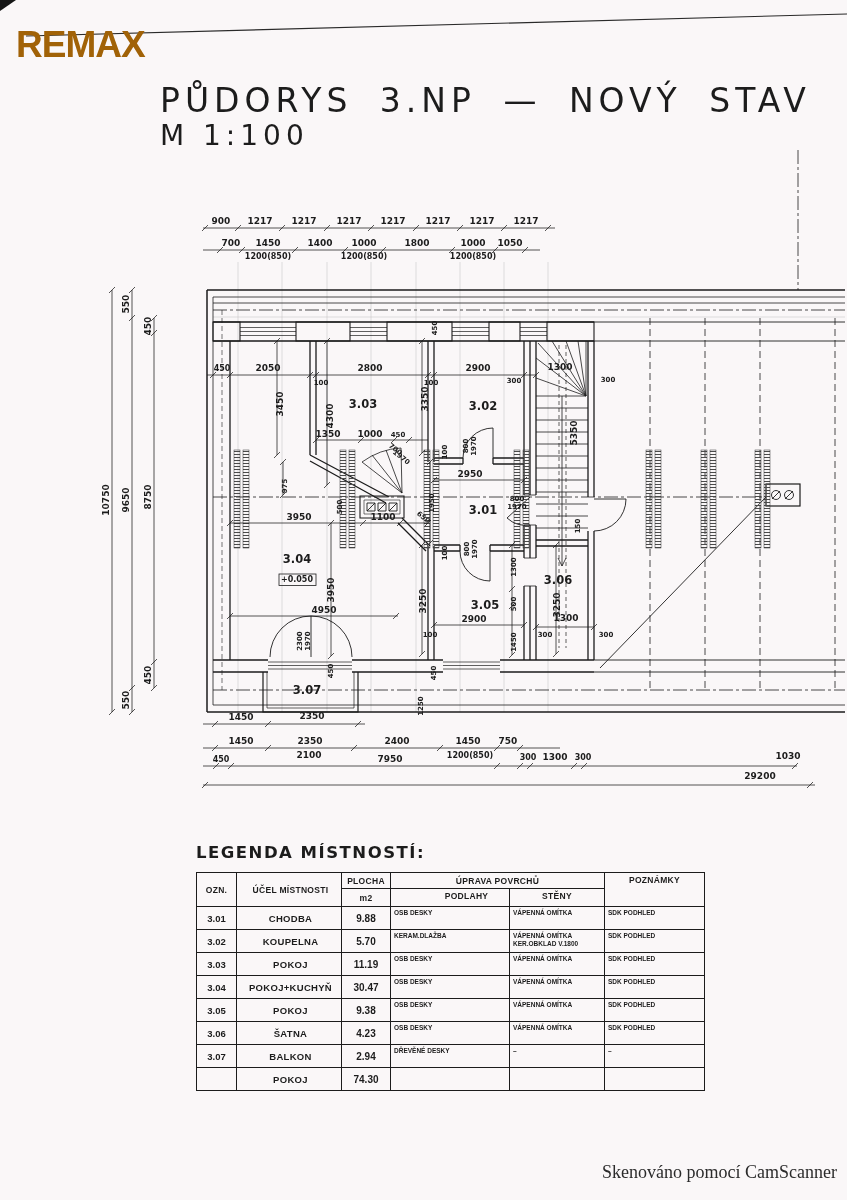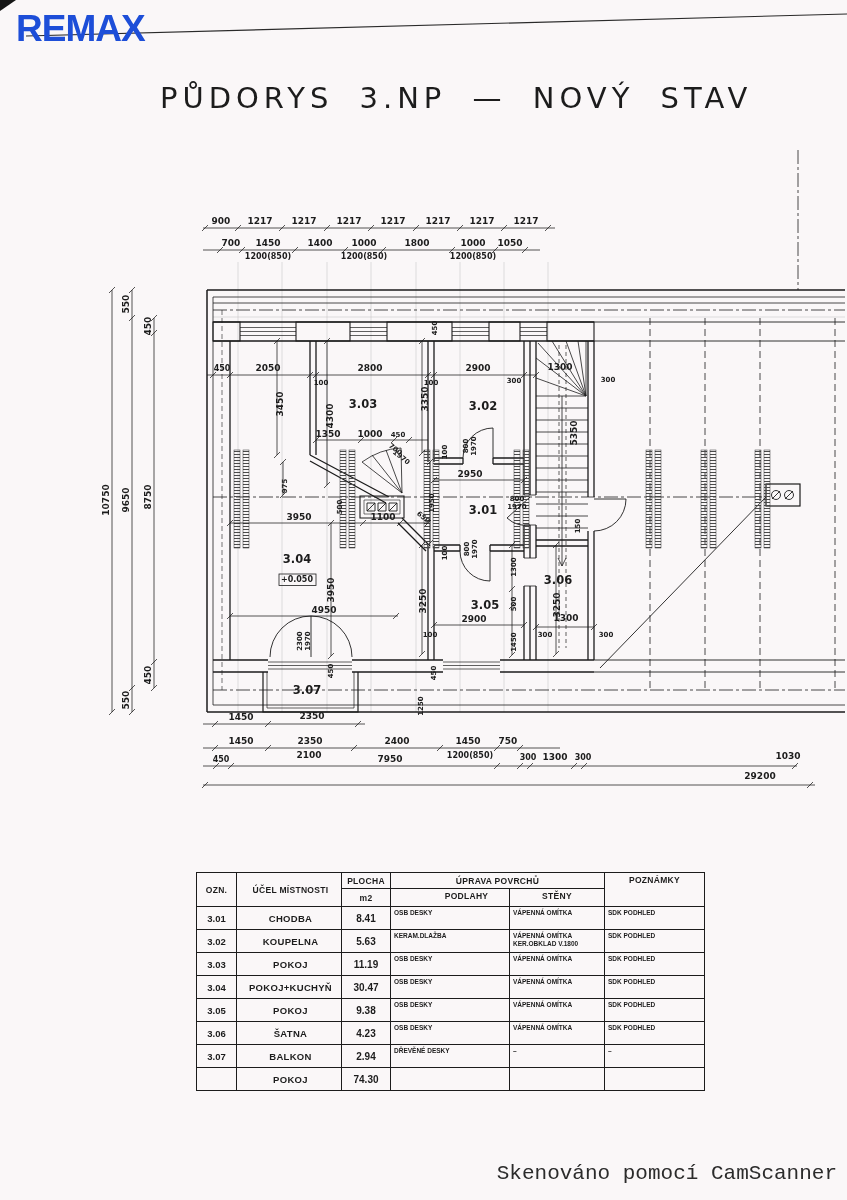--- a/index.html
+++ b/index.html
@@ -3,54 +3,55 @@
 <meta charset="utf-8">
 <style>
   html,body{margin:0;padding:0;}
   body{background:#e9e6e8;}
   #page{position:relative;width:847px;height:1200px;margin:0 auto;background:#faf7f8;overflow:hidden;
         font-family:"DejaVu Sans",sans-serif;color:#1c1c1c;}
   #top-svg,#plan-svg{position:absolute;left:0;display:block;}
   #top-svg{top:0;}
   #plan-svg{top:140px;}
   #plan-svg text{font-family:"DejaVu Sans",sans-serif;fill:#1c1c1c;text-anchor:middle;}
-  .brand{position:absolute;top:8px;left:16px;font-size:37px;font-weight:900;letter-spacing:-1px;
-         font-family:"Liberation Sans",sans-serif;color:#1d4ed8;}
+  .brand{position:absolute;top:24px;left:16px;font-size:37px;font-weight:900;letter-spacing:-1px;
+         font-family:"Liberation Sans",sans-serif;color:#a16207;}
   .title-block{position:absolute;left:160px;top:82px;line-height:1.15;}
-  .title-line1{font-size:29px;letter-spacing:5px;word-spacing:12px;font-weight:500;white-space:nowrap;}
+  .title-line1{font-size:33px;letter-spacing:5px;word-spacing:12px;font-weight:500;white-space:nowrap;}
   .title-line2{font-size:28px;letter-spacing:5px;font-weight:500;}
   .legend-title{position:absolute;left:196px;top:843px;font-size:16.5px;font-weight:700;letter-spacing:1.5px;}
   table.legend{position:absolute;left:196px;top:872px;border-collapse:collapse;table-layout:fixed;
                font-family:"Liberation Sans",sans-serif;}
   table.legend th,table.legend td{border:1px solid #1c1c1c;padding:0 3px;overflow:hidden;}
   table.legend th{font-size:8.5px;font-weight:700;letter-spacing:.3px;text-align:center;height:15px;}
   table.legend td{height:20px;vertical-align:middle;}
   .c-ozn{width:33px;text-align:center;font-size:9.5px;font-weight:700;}
   .c-name{width:95px;font-size:9.5px;font-weight:700;letter-spacing:.3px;padding-left:6px!important;text-align:center;}
   .c-area{width:42px;text-align:center;font-size:10px;font-weight:700;}
   .c-floor{width:79px;font-size:6.5px;font-weight:700;vertical-align:top!important;padding-top:2px!important;}
   .c-wall{width:88px;font-size:6.5px;font-weight:700;vertical-align:top!important;padding-top:2px!important;white-space:pre-line;line-height:1.25;}
   .c-note{width:93px;font-size:6.5px;font-weight:700;vertical-align:top!important;padding-top:2px!important;}
-  .footer{position:absolute;right:10px;top:1162px;font-size:21px;color:#2b2b2b;
-          font-family:Liberation Mono, monospace;}
+  .footer{position:absolute;right:10px;top:1162px;font-size:18px;color:#2b2b2b;
+          font-family:Liberation Serif, serif;}
 </style>
 </head>
 <body>
 
 <div id="page">
 
   <svg id="top-svg" width="847" height="140" viewBox="0 0 847 140">
     <polygon points="0,0 16,0 0,11" fill="#151515"></polygon>
     <path d="M26,36L847,14" stroke="#2a2a2a" stroke-width="1.1"></path>
   </svg>
 
   <div class="brand">REMAX</div>
 
   <div class="title-block">
     <div class="title-line1">PŮDORYS 3.NP — NOVÝ STAV</div>
+    <div class="title-line2">M 1:100</div>
   </div>
 
   <svg id="plan-svg" width="847" height="660" viewBox="0 140 847 660">
     <defs>
       <pattern id="hatch" width="6" height="3" patternUnits="userSpaceOnUse">
         <path d="M0,1.5H6" stroke="#4a4a4a" stroke-width="1"></path>
       </pattern>
     </defs>
 
     <g stroke="#444" stroke-width="0.5" opacity="0.32">
@@ -244,49 +245,50 @@
         <text x="483" y="410" font-size="11.5" font-weight="700">3.02</text>
         <text x="483" y="514" font-size="11.5" font-weight="700">3.01</text>
         <text x="297" y="563" font-size="11.5" font-weight="700">3.04</text>
         <text x="297" y="582" font-size="8" font-weight="600">+0.050</text>
         <text x="485" y="609" font-size="11.5" font-weight="700">3.05</text>
         <text x="558" y="584" font-size="11.5" font-weight="700">3.06</text>
         <text x="307" y="694" font-size="11.5" font-weight="700">3.07</text>
       </g>
   </svg>
 
+  <div class="legend-title">LEGENDA MÍSTNOSTÍ:</div>
 
   <table class="legend">
     <thead>
       <tr>
         <th class="c-ozn" rowspan="2">OZN.</th>
         <th class="c-name" rowspan="2">ÚČEL MÍSTNOSTI</th>
         <th class="c-area">PLOCHA</th>
         <th colspan="2">ÚPRAVA POVRCHŮ</th>
         <th class="c-note" rowspan="2">POZNÁMKY</th>
       </tr>
       <tr>
         <th class="c-area">m2</th>
         <th class="c-floor" style="text-align:center;padding-left:36px;">PODLAHY</th>
         <th class="c-wall" style="text-align:center;margin-top:28px;">STĚNY</th>
       </tr>
     </thead>
     <tbody id="legend-body">
         <tr>
           <td class="c-ozn">3.01</td>
           <td class="c-name">CHODBA</td>
-          <td class="c-area">8.41</td>
+          <td class="c-area">9.88</td>
           <td class="c-floor">OSB DESKY</td>
           <td class="c-wall">VÁPENNÁ OMÍTKA</td>
           <td class="c-note">SDK PODHLED</td>
         </tr>
         <tr>
           <td class="c-ozn">3.02</td>
           <td class="c-name">KOUPELNA</td>
-          <td class="c-area">5.63</td>
+          <td class="c-area">5.70</td>
           <td class="c-floor">KERAM.DLAŽBA</td>
           <td class="c-wall">VÁPENNÁ OMÍTKA
 KER.OBKLAD V.1800</td>
           <td class="c-note">SDK PODHLED</td>
         </tr>
         <tr>
           <td class="c-ozn">3.03</td>
           <td class="c-name">POKOJ</td>
           <td class="c-area">11.19</td>
           <td class="c-floor">OSB DESKY</td>

